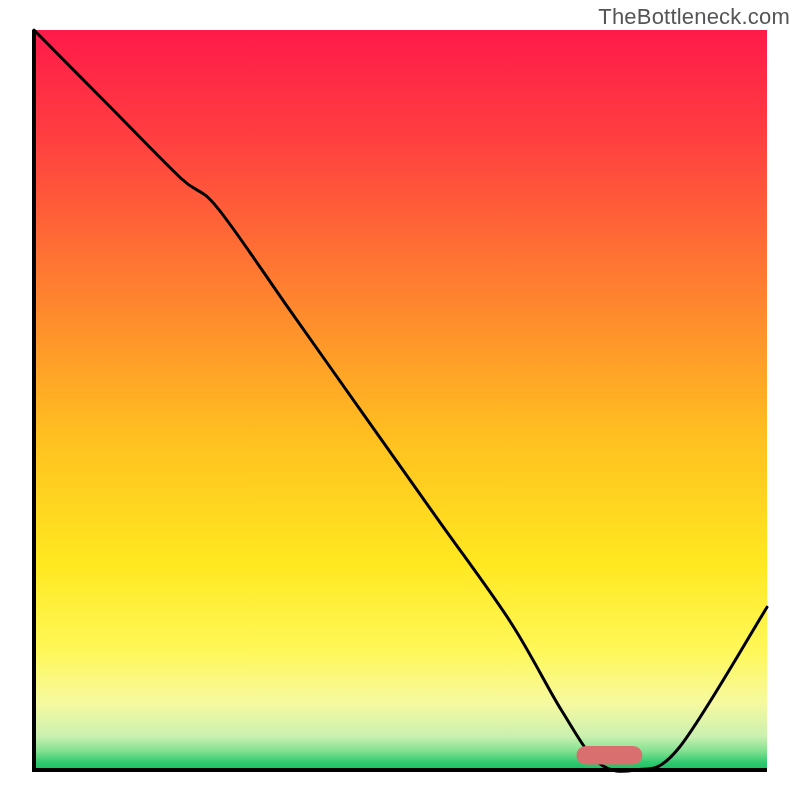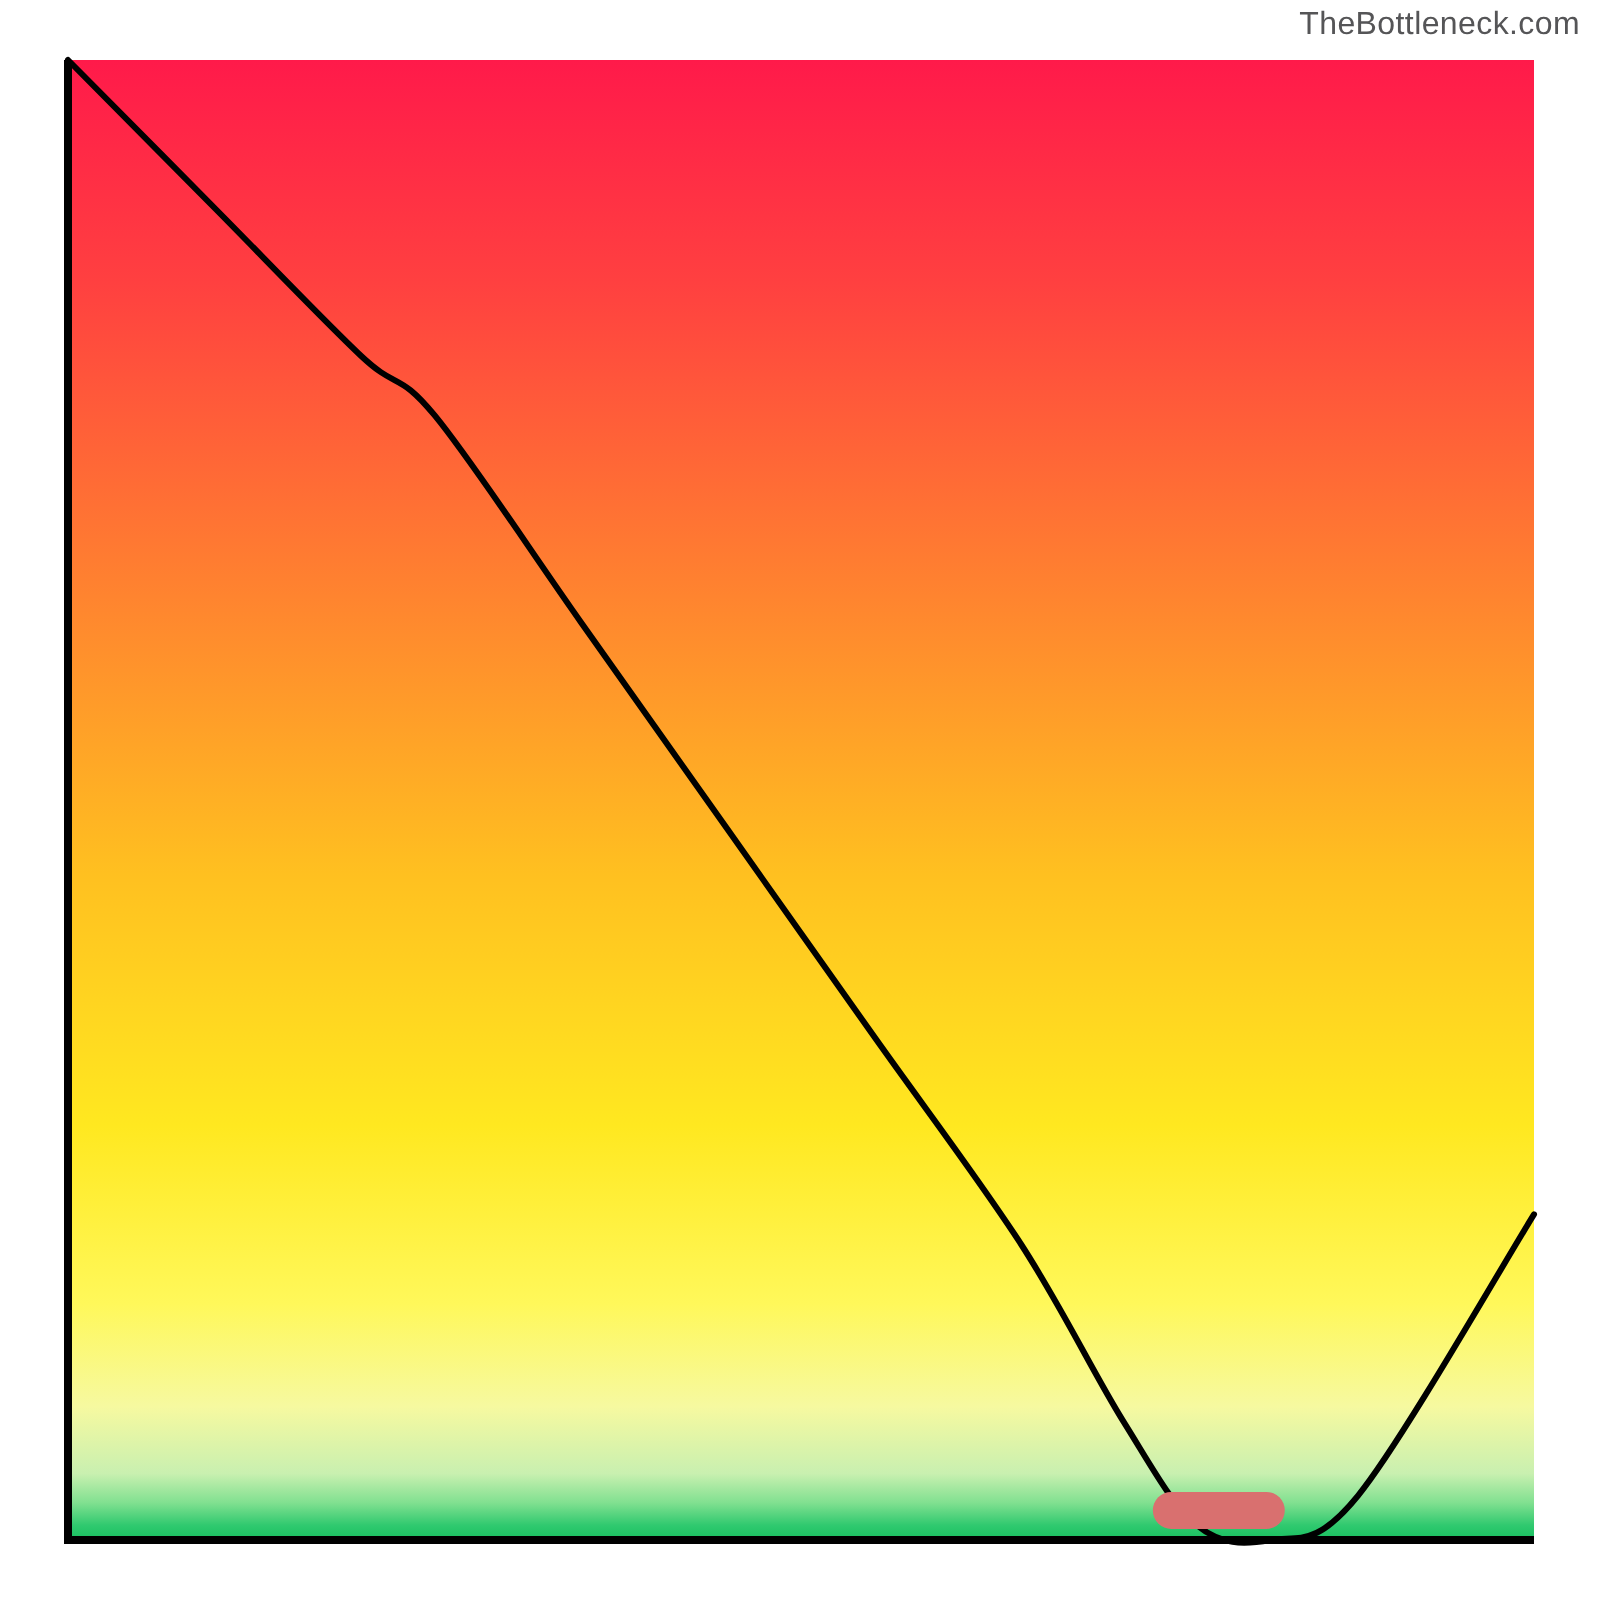--- a/index.html
+++ b/index.html
@@ -13,21 +13,21 @@
   }
   .canvas {
     position: relative;
     width: 800px;
     height: 800px;
   }
   .watermark {
     position: absolute;
     top: 4px;
     right: 10px;
-    font-size: 16px;
+    font-size: 22px;
     font-weight: 400;
     color: #555557;
     letter-spacing: 0.2px;
   }
   svg {
     position: absolute;
     top: 0;
     left: 0;
   }
 </style>

